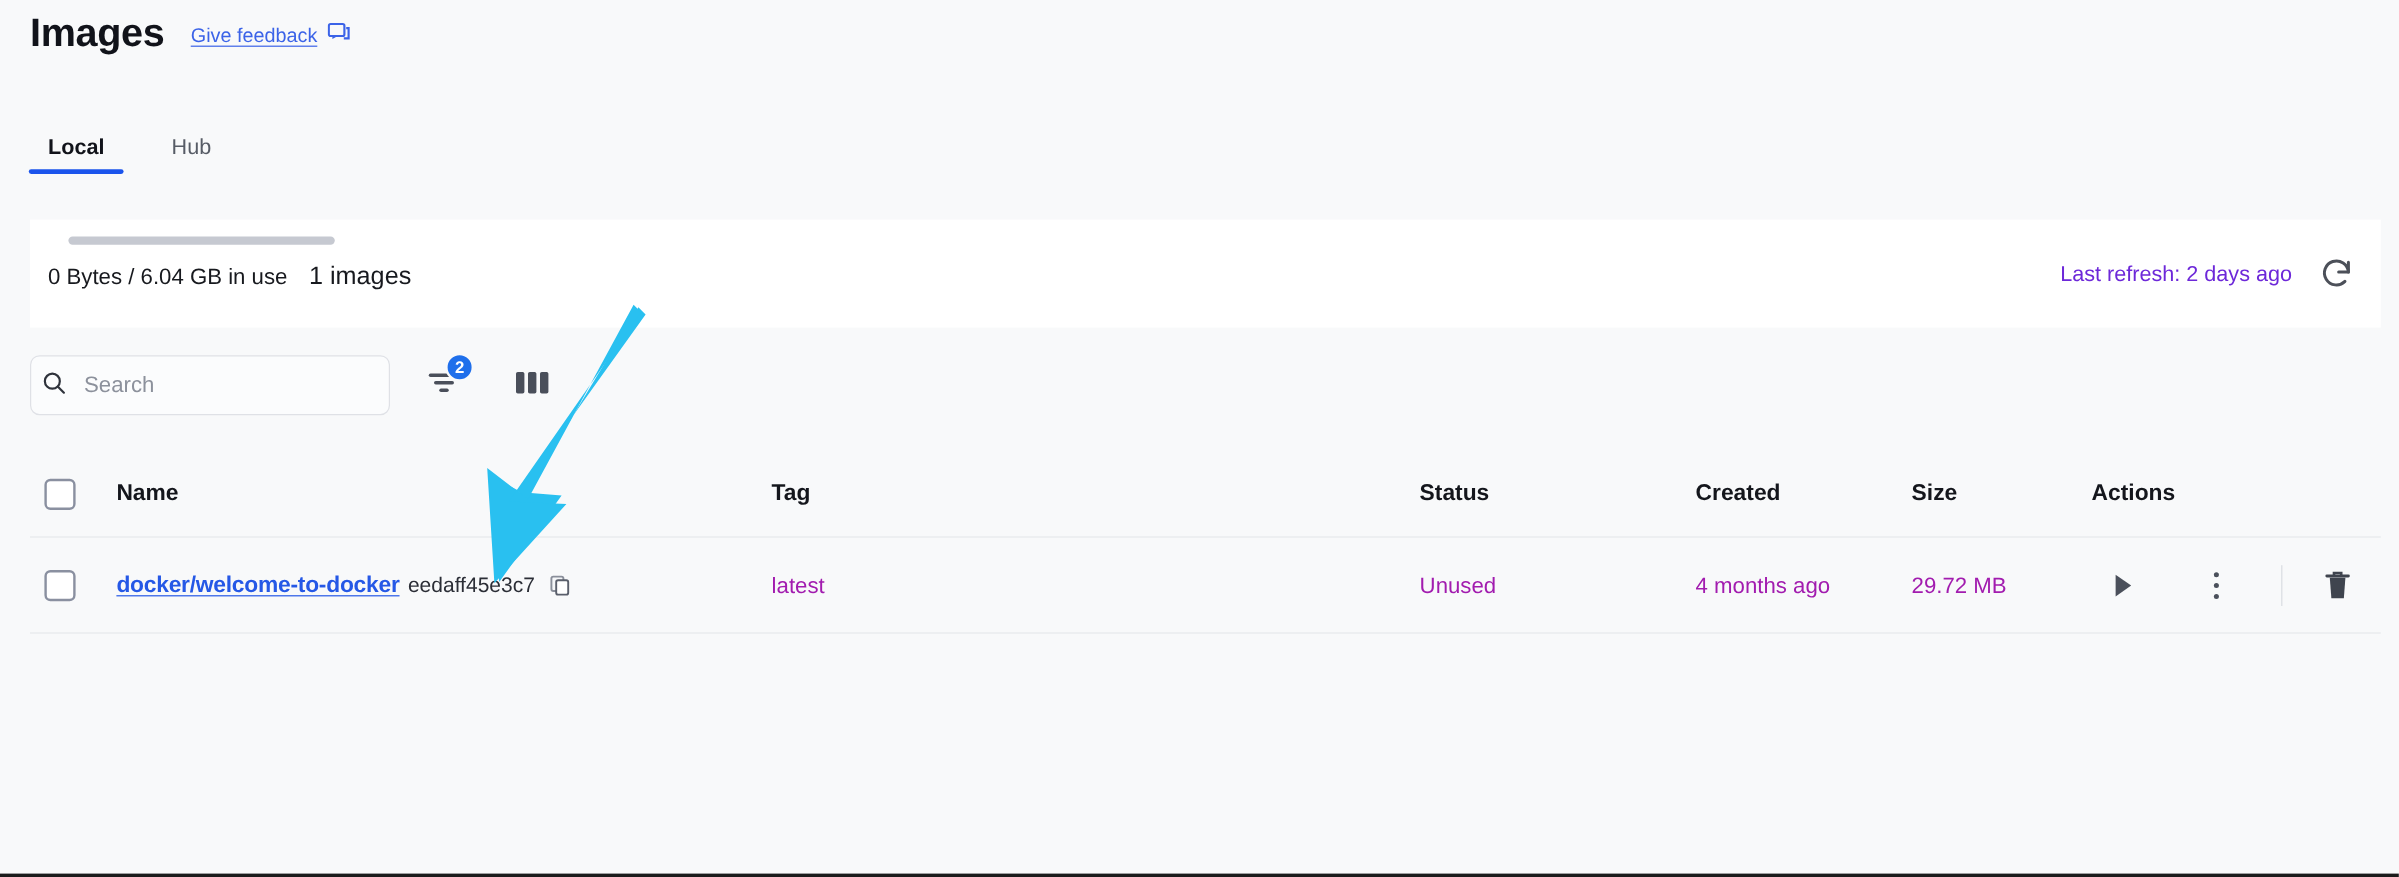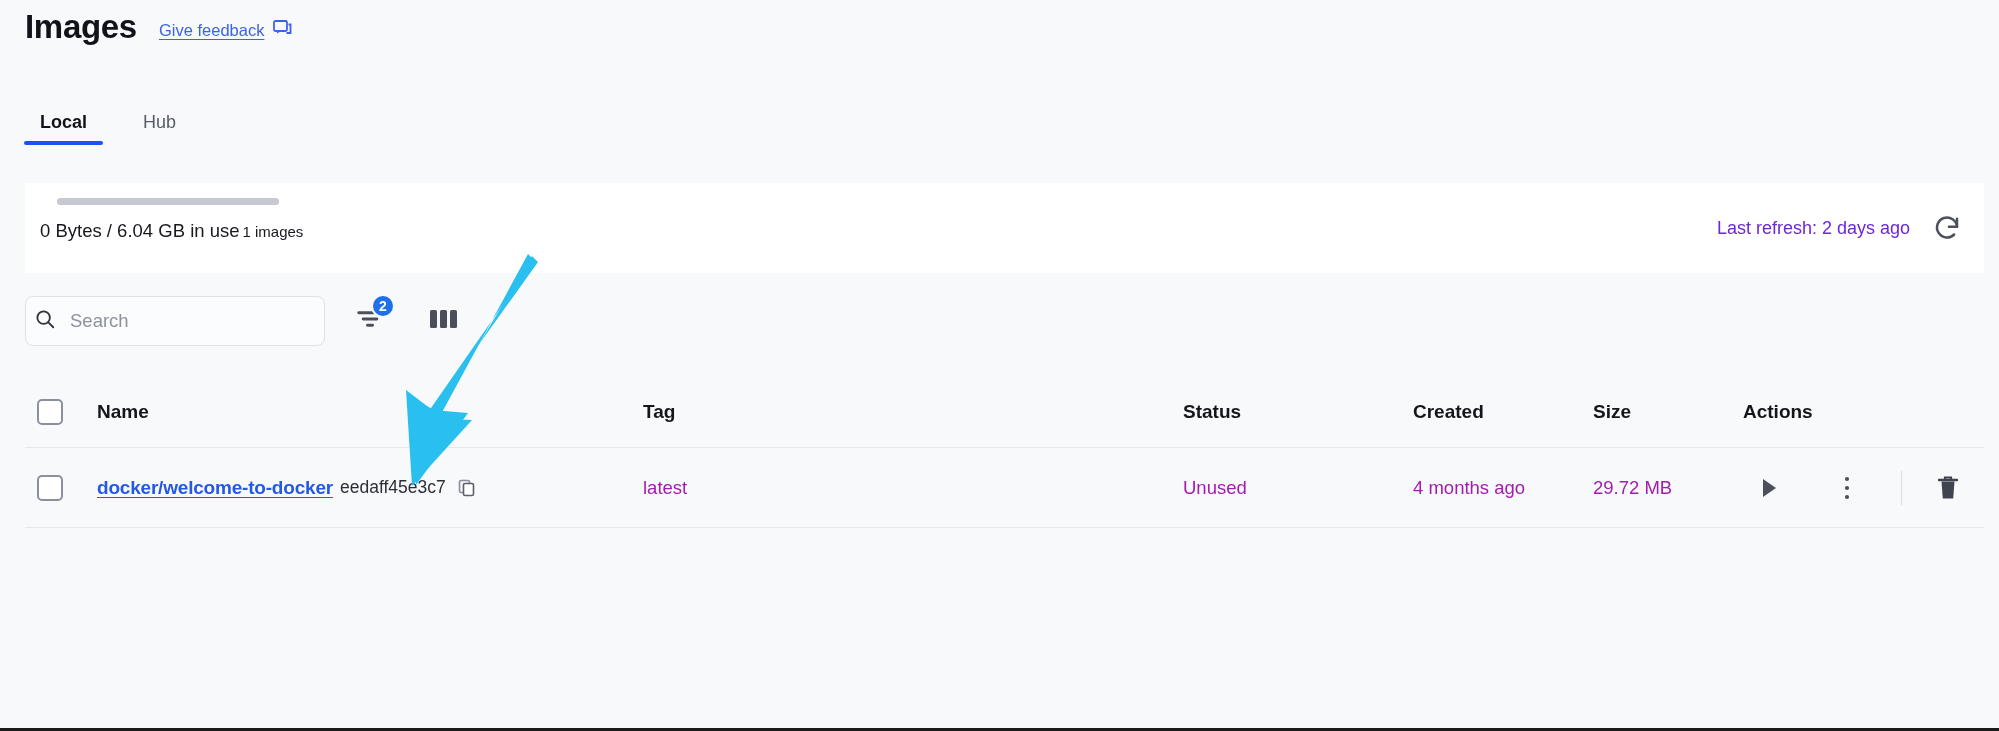--- a/index.html
+++ b/index.html
@@ -52,23 +52,23 @@
     padding: 0 22px 0 15px;
   }
   .usage-left { position: relative; padding-top: 6px; }
   .usage-bar-track {
     position: absolute; left: 17px; top: -16px;
     width: 222px; height: 7px; background: #c6c9d1; border-radius: 4px;
   }
   .usage-bar-fill {
     height: 100%; background: #8b909c; border-radius: 4px; width: 0%;
   }
-  .usage-texts { display: flex; align-items: baseline; gap: 3px; }
+  .usage-texts { display: flex; align-items: baseline; gap: 18px; }
   .usage-main { font-size: 18.5px; color: #17191e; }
-  .usage-count { font-size: 15px; color: #17191e; text-align: right; }
+  .usage-count { font-size: 21px; color: #17191e; text-align: right; }
   .usage-right { display: flex; align-items: center; gap: 22px; }
   .refresh-text { font-size: 18px; color: #6d28d9; }
   .refresh-btn { cursor: pointer; display: flex; }
 
   
   .toolbar {
     position: absolute; left: 25px; top: 296px;
     display: flex; align-items: center; gap: 0;
   }
   .search-box {

